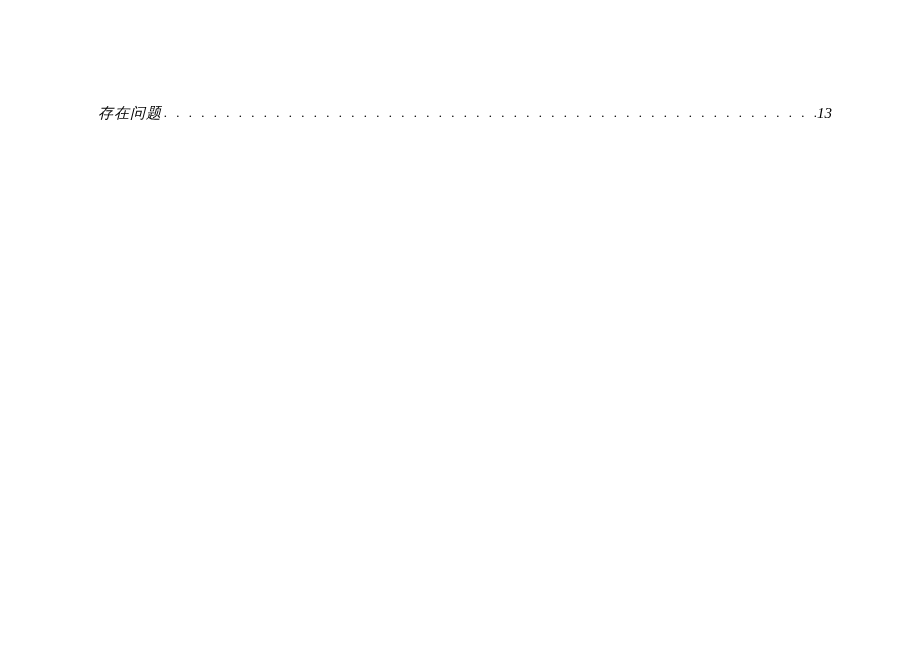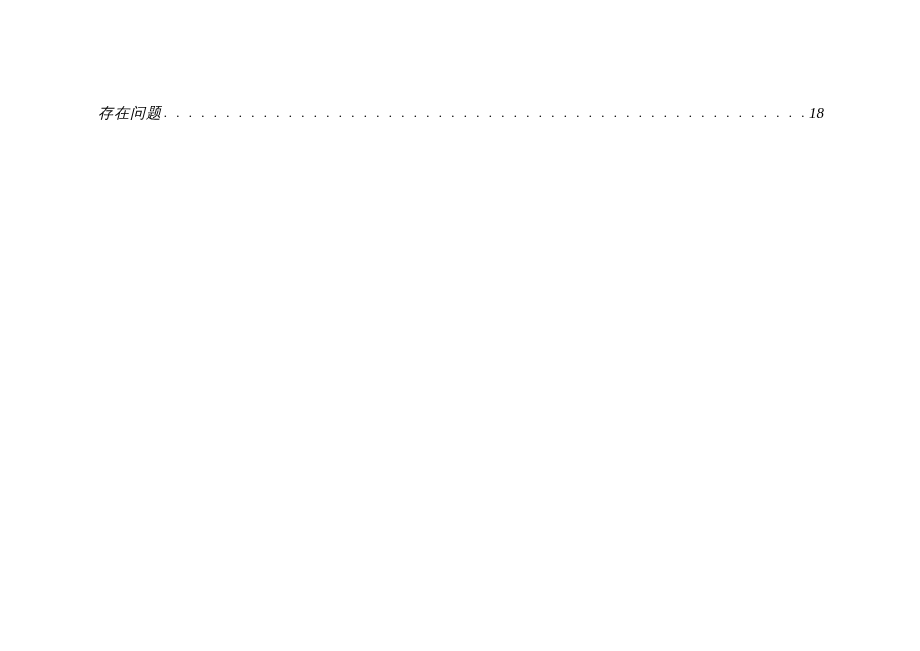--- a/index.html
+++ b/index.html
@@ -11,21 +11,21 @@
       width: 920px;
       height: 651px;
       background: #ffffff;
       font-family: "SimSun", "STKaiti", "KaiTi", serif;
       position: relative;
     }
     .toc-entry {
       position: absolute;
       top: 104px;
       left: 98px;
-      right: 96px;
+      right: 88px;
       display: flex;
       align-items: baseline;
       font-style: italic;
       font-size: 15px;
       color: #000;
     }
     .toc-title {
       flex-shrink: 0;
       font-family: "STKaiti", "KaiTi", "SimSun", serif;
       letter-spacing: 1px;
@@ -45,14 +45,14 @@
       font-family: Georgia, "Times New Roman", serif;
       font-size: 15px;
     }
   </style>
 </head>
 <body>
 
 <div class="toc-entry">
   <span class="toc-title">存在问题</span>
   <span class="toc-leader">. . . . . . . . . . . . . . . . . . . . . . . . . . . . . . . . . . . . . . . . . . . . . . . . . . . . . . . . . . . . . . . . . . . . . . . . . . . . . . . . . . . . . . . . . . . . . . . . . . . . . . . . . . . . . . . . . . . . . . . .</span>
-  <span class="toc-page">18</span>
+  <span class="toc-page">13</span>
 </div>
 
 </body></html>

